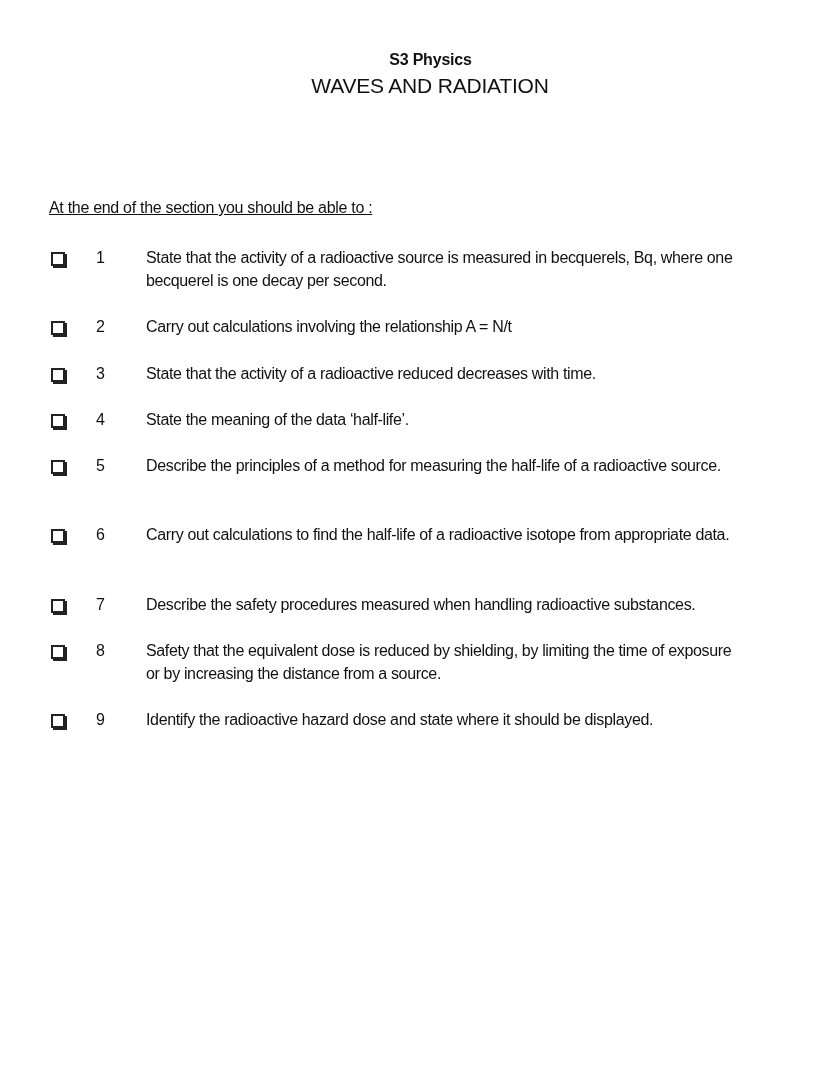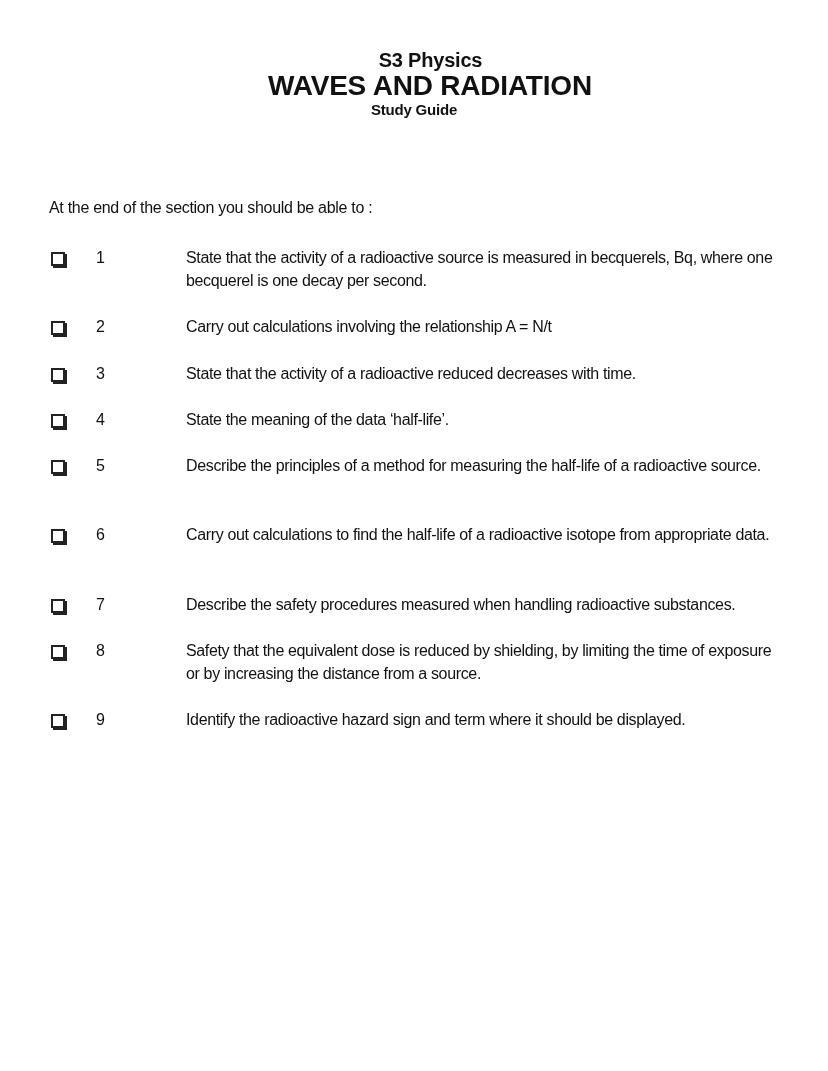--- a/index.html
+++ b/index.html
@@ -1,41 +1,40 @@
 <!DOCTYPE html>
 <html><head>
 <meta charset="utf-8">
 <style>
   html, body { margin: 0; padding: 0; background: #ffffff; }
   body {
     width: 828px; height: 1071px; position: relative; overflow: hidden;
     font-family: "Liberation Sans", "DejaVu Sans", sans-serif; color: #111;
   }
   .header { position: absolute; left: 0; top: 50px; width: 828px; text-align: center; }
-  .course { font-size: 20px; font-weight: bold; line-height: 20px; letter-spacing: -0.2px; padding-left: 33px; }
-  .main-title { font-size: 28px; font-weight: bold; line-height: 28px; margin-top: 2px; letter-spacing: -0.2px; margin-left: 32px; }
+  .course { font-size: 16px; font-weight: bold; line-height: 20px; letter-spacing: -0.2px; padding-left: 33px; }
+  .main-title { font-size: 21px; font-weight: normal; line-height: 28px; margin-top: 2px; letter-spacing: -0.2px; margin-left: 32px; }
   .subtitle { font-size: 15px; font-weight: bold; line-height: 20px; margin-top: 0px; letter-spacing: -0.2px; }
   .section-title { font-size: 19px; font-weight: bold; font-style: italic; line-height: 26px; margin-top: 20px; letter-spacing: -0.2px; }
-  .intro { position: absolute; left: 49px; top: 197px; font-size: 16px; line-height: 22px; letter-spacing: -0.3px; }
+  .intro { position: absolute; left: 49px; top: 197px; font-size: 16px; line-height: 22px; letter-spacing: -0.3px; text-decoration: underline; }
   .objectives { position: absolute; left: 0; top: 0; width: 828px; }
   .obj { position: absolute; left: 0; width: 828px; }
   .cb {
     position: absolute; left: 51px; width: 10px; height: 10px;
     border: 2px solid #222; box-shadow: 2px 2px 0 #222; background: #fff;
   }
   .num { position: absolute; left: 96px; font-size: 16px; line-height: 23px; }
-  .txt { position: absolute; left: 146px; width: 640px; font-size: 16px; line-height: 23px; letter-spacing: -0.35px; margin-left: 40px; }
+  .txt { position: absolute; left: 146px; width: 640px; font-size: 16px; line-height: 23px; letter-spacing: -0.35px; }
 </style>
 </head>
 <body>
 
 <div class="header">
   <div class="course">S3 Physics</div>
   <div class="main-title">WAVES AND RADIATION</div>
-  <div class="subtitle">Study Guide</div>
 </div>
 
 <div class="intro">At the end of the section you should be able to :</div>
 
 <div class="objectives">
   <div class="obj" style="top:246px">
     <span class="cb" style="top:6px"></span>
     <span class="num">1</span>
     <span class="txt">State that the activity of a radioactive source is measured in becquerels, Bq, where one becquerel is one decay per second.</span>
   </div>
@@ -70,15 +69,15 @@
     <span class="txt" style="width:660px">Describe the safety procedures measured when handling radioactive substances.</span>
   </div>
   <div class="obj" style="top:639px">
     <span class="cb" style="top:6px"></span>
     <span class="num">8</span>
     <span class="txt" style="width:600px">Safety that the equivalent dose is reduced by shielding, by limiting the time of exposure or by increasing the distance from a source.</span>
   </div>
   <div class="obj" style="top:708px">
     <span class="cb" style="top:6px"></span>
     <span class="num">9</span>
-    <span class="txt">Identify the radioactive hazard sign and term where it should be displayed.</span>
+    <span class="txt">Identify the radioactive hazard dose and state where it should be displayed.</span>
   </div>
 </div>
 
 </body></html>

